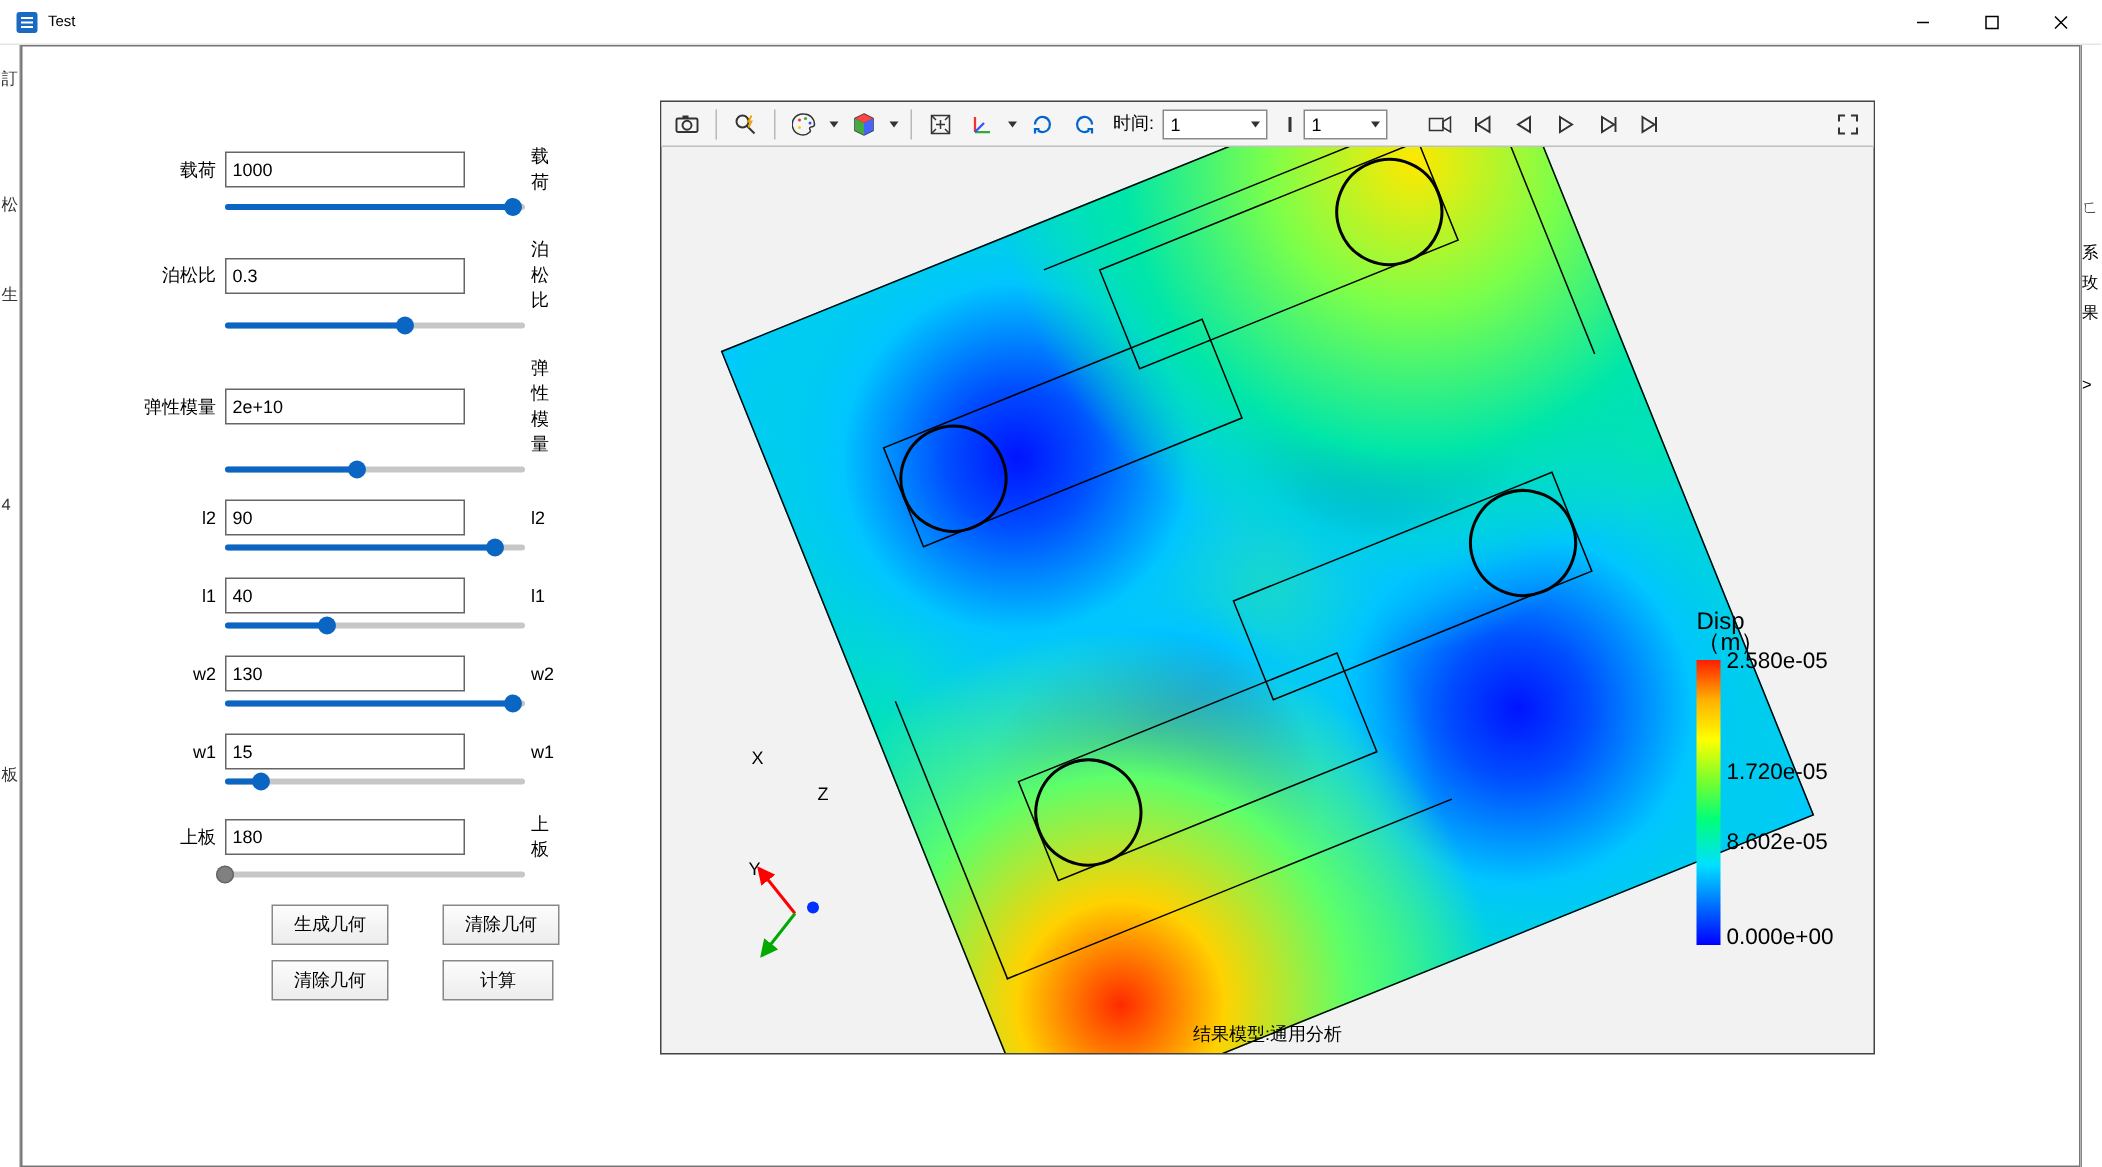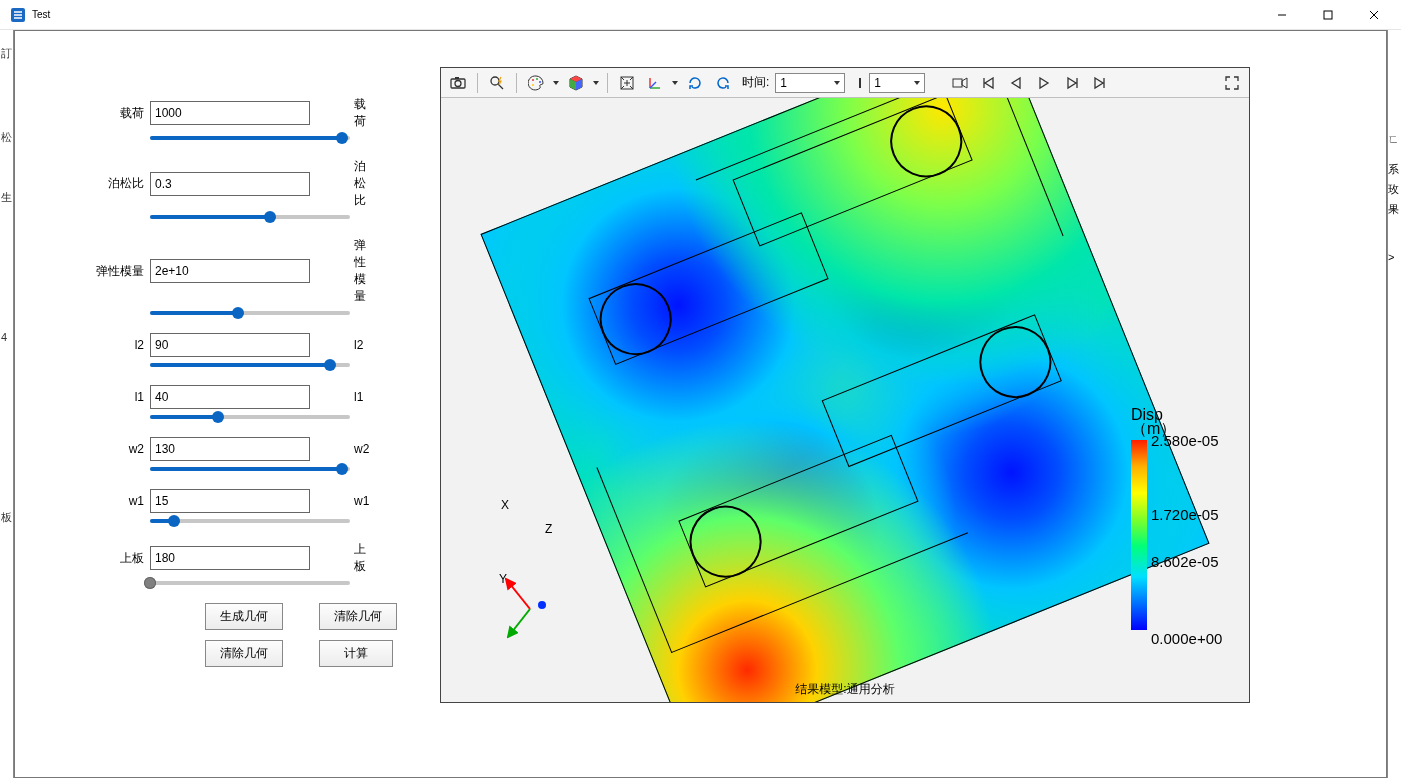--- a/index.html
+++ b/index.html
@@ -23,21 +23,21 @@
   .p-label-left { width: 55px; text-align: right; padding-right: 6px; }
   .p-input { width: 160px; height: 24px; border: 1px solid #666; background: #fff; padding: 0 4px; color: #000; font-family: inherit; font-size: 12px; }
   .p-label-right { width: 60px; padding-left: 44px; }
   .slider-wrap { margin: 0 0 18px 55px; width: 200px; display: flex; align-items: center; }
   .slider-track { position: relative; flex: 1; height: 4px; background: #c7c7c7; border-radius: 2px; }
   .slider-fill { position: absolute; left: 0; top: 0; height: 100%; background: #0a66c2; border-radius: 2px; }
   .slider-thumb { position: absolute; width: 12px; height: 12px; border-radius: 50%; background: #0a66c2; top: -4px; transform: translateX(-50%); }
   .slider-gray .slider-thumb { background: #808080; box-shadow: 0 0 0 1px #666 inset; }
   .slider-gray .slider-fill { background: #c7c7c7; }
 
-  .btn-row { display: flex; gap: 36px; margin-left: 110px; margin-top: 8px; }
+  .btn-row { display: flex; gap: 36px; margin-left: 86px; margin-top: 8px; }
   .btn { border: 1px solid #888; background: linear-gradient(#fdfdfd,#ececec); padding: 4px 14px; min-width: 74px; text-align: center; cursor: default; }
 
   .tabs { position: absolute; left: 425px; top: 10px; display: flex; border-bottom: 1px solid #999; }
   .tab { padding: 6px 14px; border: 1px solid transparent; border-bottom: none; margin-bottom: -1px; }
   .tab.active { background: #fff; border-color: #999; border-bottom: 1px solid #fff; }
 
   .viewer { position: absolute; left: 425px; top: 36px; width: 810px; height: 636px; border: 1px solid #444; background: #f2f2f2; }
   .viewer-toolbar { height: 30px; background: #f5f5f5; border-bottom: 1px solid #c0c0c0; display: flex; align-items: center; padding: 0 4px; gap: 2px; }
   .tb-btn { width: 26px; height: 24px; border: 1px solid transparent; border-radius: 3px; display: flex; align-items: center; justify-content: center; position: relative; }
   .tb-dd { width: 10px; display:flex; align-items:center; justify-content:center; }
@@ -382,21 +382,21 @@
         <div class="result-label">结果模型:通用分析</div>
 
         <div class="legend">
           <div class="lg-title">Disp</div>
           <div class="lg-title">（m）</div>
           <div class="lg-bar"></div>
           <div class="lg-ticks" id="legend-ticks">
               <span class="lg-tick" style="top: -6px;">2.580e-05</span>
               <span class="lg-tick" style="top: 68px;">1.720e-05</span>
               <span class="lg-tick" style="top: 115.44px;">8.602e-05</span>
-              <span class="lg-tick" style="top: 192px;">0.000e+00</span>
+              <span class="lg-tick" style="top: 178px;">0.000e+00</span>
             </div>
         </div>
       </div>
     </div>
 
   </div>
 
   <div class="right-strip">
     <span class="truncated" style="top:100px">ㄈ</span>
     <span class="truncated" style="top:130px">系</span>

